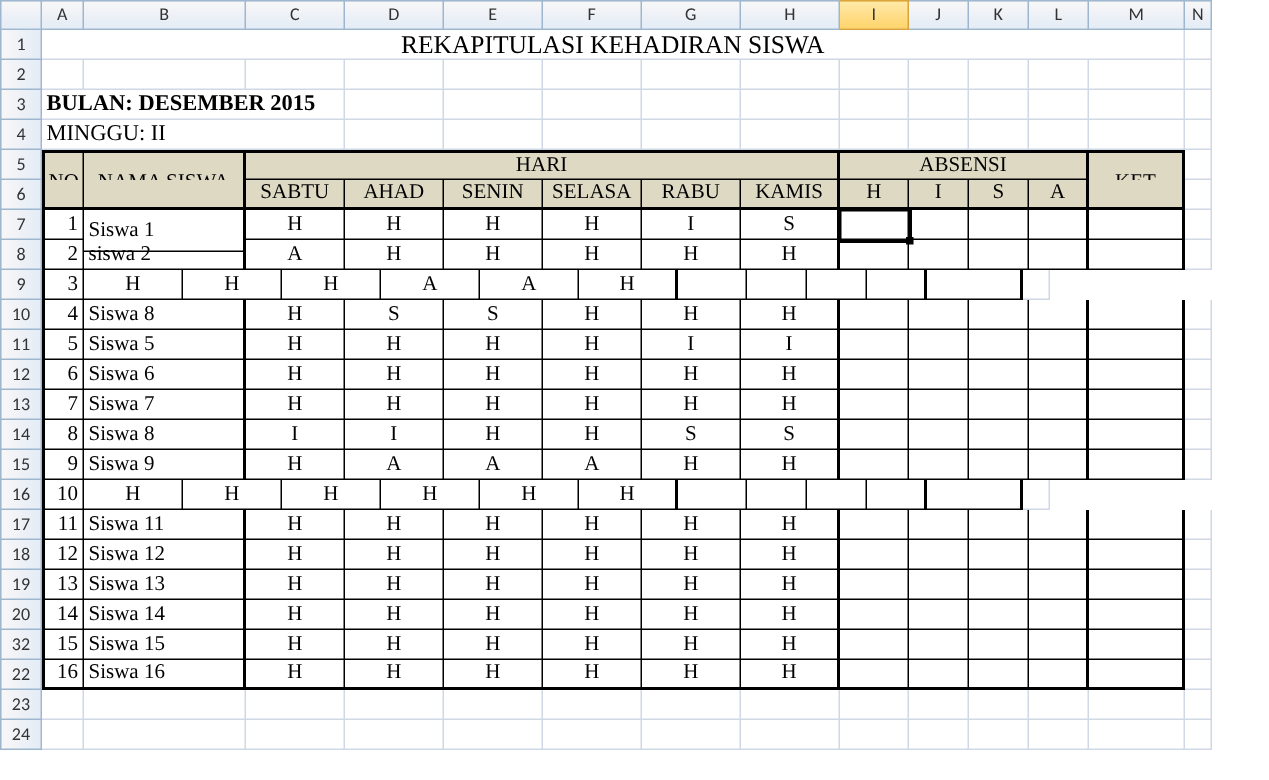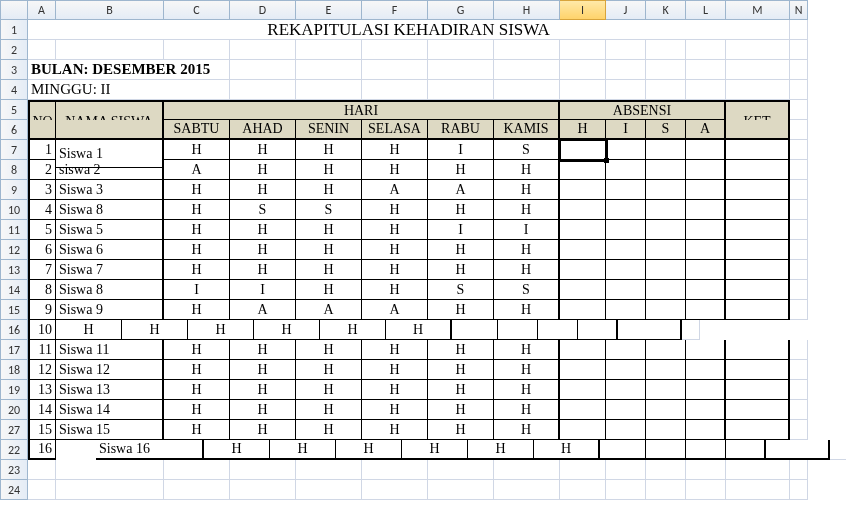--- a/index.html
+++ b/index.html
@@ -146,21 +146,21 @@
         <div class="rh" style="height: 20px;">11</div>
         <div class="rh" style="height: 20px;">12</div>
         <div class="rh" style="height: 20px;">13</div>
         <div class="rh" style="height: 20px;">14</div>
         <div class="rh" style="height: 20px;">15</div>
         <div class="rh" style="height: 20px;">16</div>
         <div class="rh" style="height: 20px;">17</div>
         <div class="rh" style="height: 20px;">18</div>
         <div class="rh" style="height: 20px;">19</div>
         <div class="rh" style="height: 20px;">20</div>
-        <div class="rh" style="height: 20px;">27</div>
+        <div class="rh" style="height: 20px;">32</div>
         <div class="rh" style="height: 20px;">22</div>
         <div class="rh" style="height: 20px;">23</div>
         <div class="rh" style="height: 20px;">24</div>
       </div>
     <div class="cells">
         <div class="row" style="height: 20px;">
           <div class="cell title" style="width: 762px; height: 20px;">REKAPITULASI KEHADIRAN SISWA</div>
           <div class="cell" style="width: 18px; height: 20px;"></div>
         </div>
         <div class="row" style="height: 20px;">
@@ -264,21 +264,20 @@
           <div class="cell serif center thick-r thin-b" style="width: 66px; height: 20px;">H</div>
           <div class="cell serif center thin-r thin-b" style="width: 46px; height: 20px;"></div>
           <div class="cell serif center thin-r thin-b" style="width: 40px; height: 20px;"></div>
           <div class="cell serif center thin-r thin-b" style="width: 40px; height: 20px;"></div>
           <div class="cell serif center thick-r thin-b" style="width: 40px; height: 20px;"></div>
           <div class="cell serif thick-r thin-b" style="width: 64px; height: 20px;"></div>
           <div class="cell" style="width: 18px; height: 20px;"></div>
         </div>
         <div class="row" style="height: 20px;">
           <div class="cell serif center thick-l thin-r thin-b" style="width: 28px; height: 20px; justify-content: flex-end;">3</div>
-          <div class="cell serif thick-r thin-b" style="width: 108px; height: 20px;">Siswa 3</div>
           <div class="cell serif center thin-r thin-b" style="width: 66px; height: 20px;">H</div>
           <div class="cell serif center thin-r thin-b" style="width: 66px; height: 20px;">H</div>
           <div class="cell serif center thin-r thin-b" style="width: 66px; height: 20px;">H</div>
           <div class="cell serif center thin-r thin-b" style="width: 66px; height: 20px;">A</div>
           <div class="cell serif center thin-r thin-b" style="width: 66px; height: 20px;">A</div>
           <div class="cell serif center thick-r thin-b" style="width: 66px; height: 20px;">H</div>
           <div class="cell serif center thin-r thin-b" style="width: 46px; height: 20px;"></div>
           <div class="cell serif center thin-r thin-b" style="width: 40px; height: 20px;"></div>
           <div class="cell serif center thin-r thin-b" style="width: 40px; height: 20px;"></div>
           <div class="cell serif center thick-r thin-b" style="width: 40px; height: 20px;"></div>
@@ -471,21 +470,21 @@
           <div class="cell serif center thick-r thin-b" style="width: 66px; height: 20px;">H</div>
           <div class="cell serif center thin-r thin-b" style="width: 46px; height: 20px;"></div>
           <div class="cell serif center thin-r thin-b" style="width: 40px; height: 20px;"></div>
           <div class="cell serif center thin-r thin-b" style="width: 40px; height: 20px;"></div>
           <div class="cell serif center thick-r thin-b" style="width: 40px; height: 20px;"></div>
           <div class="cell serif thick-r thin-b" style="width: 64px; height: 20px;"></div>
           <div class="cell" style="width: 18px; height: 20px;"></div>
         </div>
         <div class="row" style="height: 20px;">
           <div class="cell serif center thick-l thin-r thick-b" style="width: 28px; height: 20px; justify-content: flex-end;">16</div>
-          <div class="cell serif thick-r thick-b" style="width: 108px; height: 20px; margin-left: 40px;">Siswa 16</div>
+          <div class="cell serif thick-r thick-b" style="width: 108px; height: 20px;">Siswa 16</div>
           <div class="cell serif center thin-r thick-b" style="width: 66px; height: 20px;">H</div>
           <div class="cell serif center thin-r thick-b" style="width: 66px; height: 20px;">H</div>
           <div class="cell serif center thin-r thick-b" style="width: 66px; height: 20px;">H</div>
           <div class="cell serif center thin-r thick-b" style="width: 66px; height: 20px;">H</div>
           <div class="cell serif center thin-r thick-b" style="width: 66px; height: 20px;">H</div>
           <div class="cell serif center thick-r thick-b" style="width: 66px; height: 20px;">H</div>
           <div class="cell serif center thin-r thick-b" style="width: 46px; height: 20px;"></div>
           <div class="cell serif center thin-r thick-b" style="width: 40px; height: 20px;"></div>
           <div class="cell serif center thin-r thick-b" style="width: 40px; height: 20px;"></div>
           <div class="cell serif center thick-r thick-b" style="width: 40px; height: 20px;"></div>

